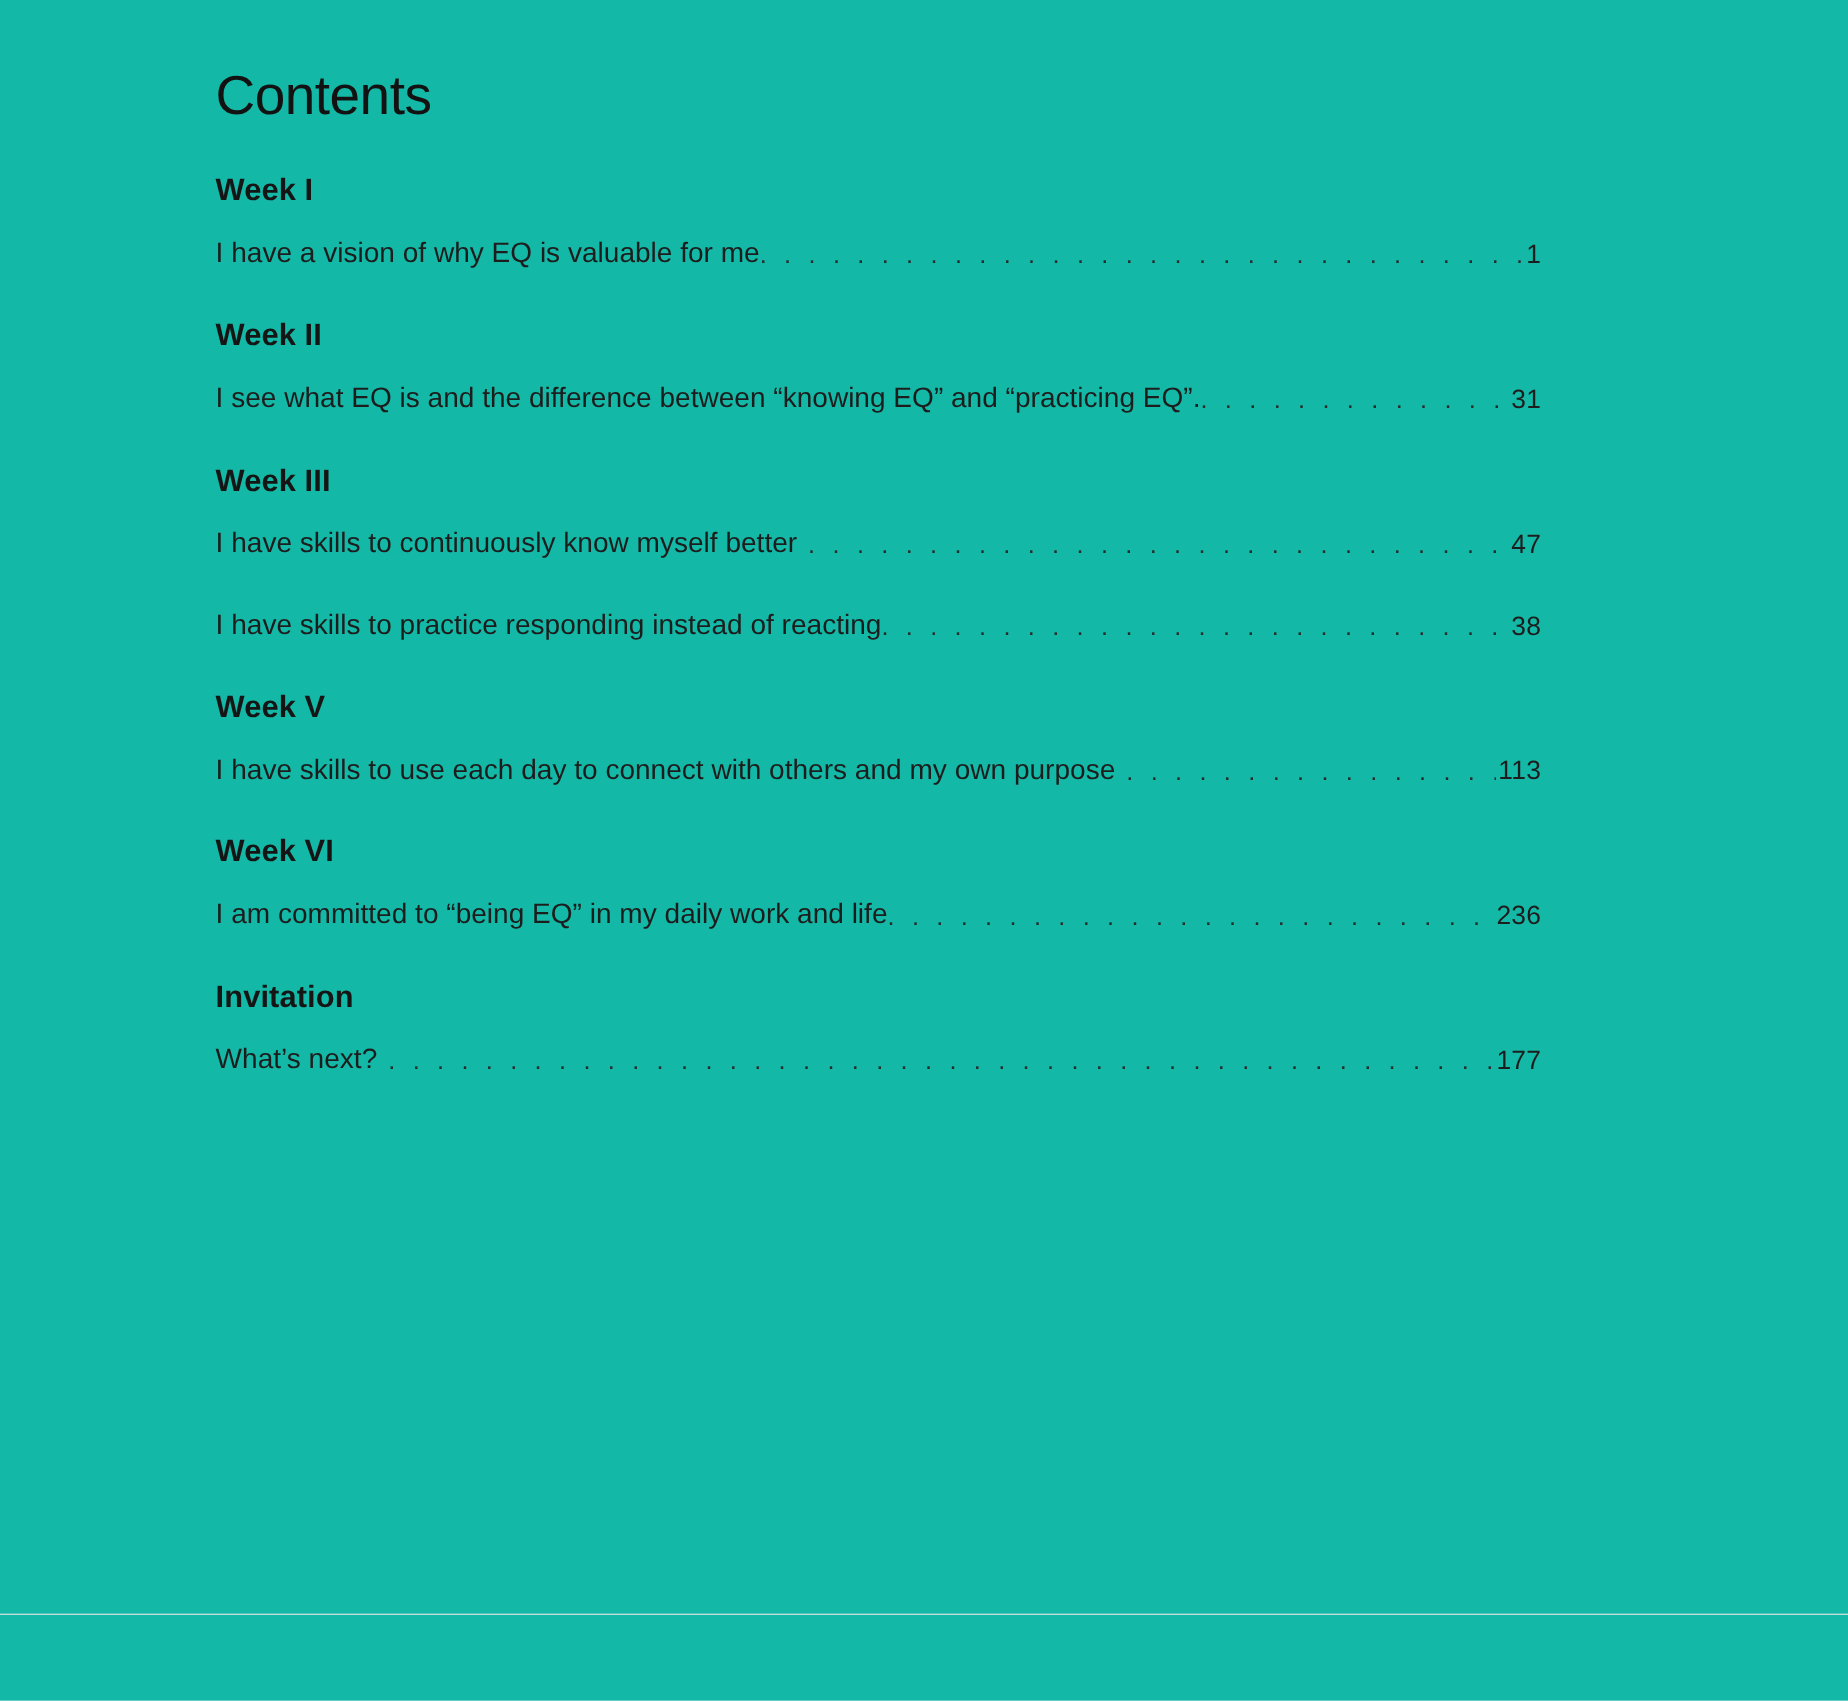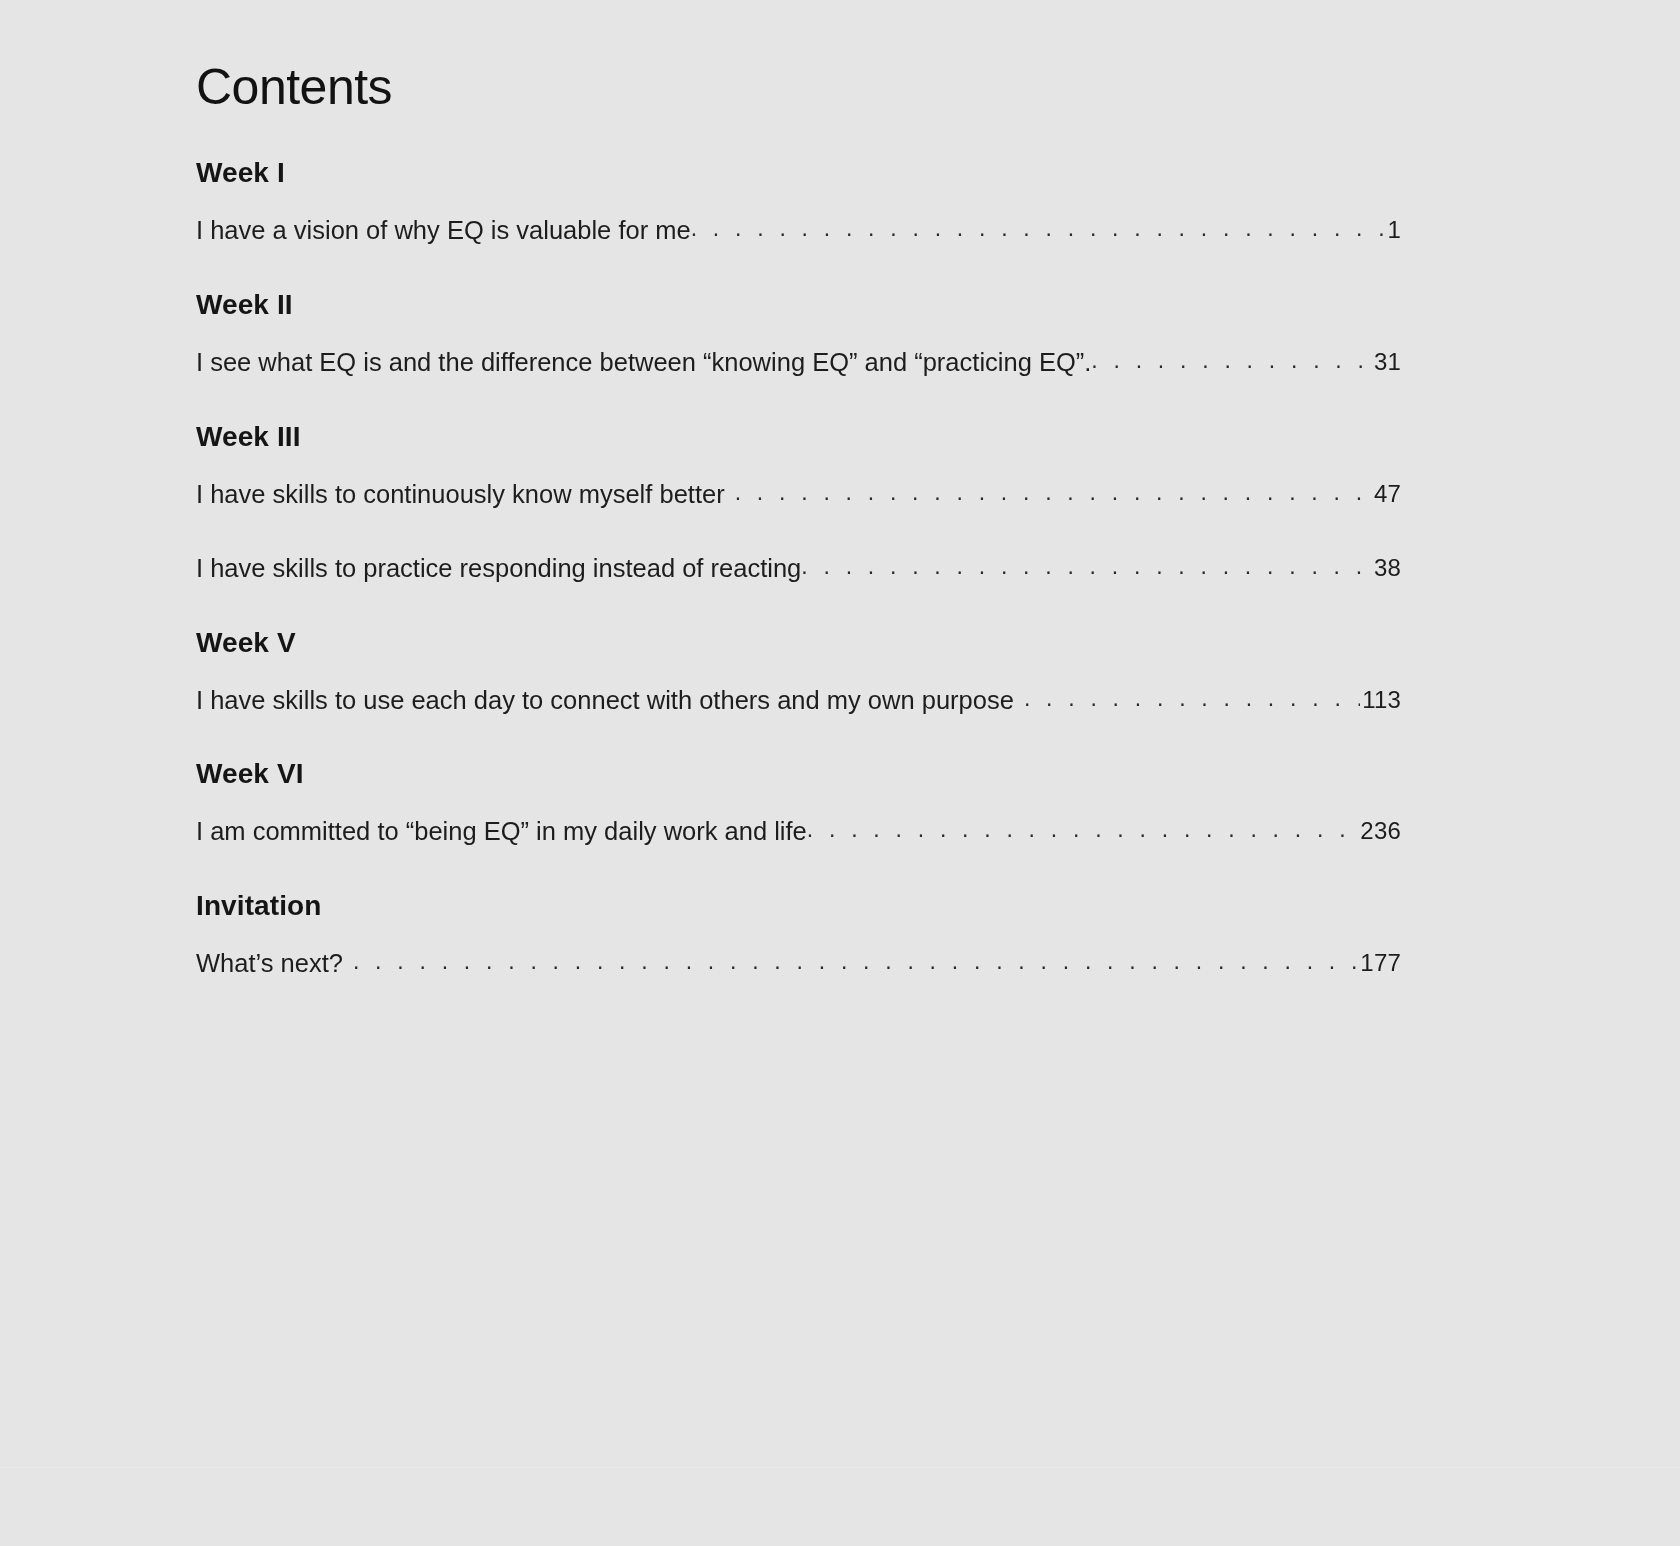--- a/index.html
+++ b/index.html
@@ -11,21 +11,21 @@
     width: 1680px;
     height: 1546px;
     font-family: "Liberation Sans", sans-serif;
     color: #1b1b1b;
     overflow: hidden;
   }
   .page {
     position: relative;
     width: 1680px;
     height: 1546px;
-    background: #e5e5e5;
+    background: #14b8a6;
     box-sizing: border-box;
     padding: 60px 0 0 0;
   }
   .content-col {
     margin-left: 196px;
     width: 1205px;
   }
   .toc-title {
     font-size: 50px;
     font-weight: 400;
@@ -40,20 +40,21 @@
   }
   .section-head {
     font-size: 28px;
     font-weight: 700;
     letter-spacing: 0.1px;
     margin: 0 0 26px 0;
     color: #151515;
   }
   .entry {
     display: flex;
+    align-items: flex-end;
     font-size: 25.5px;
     font-weight: 400;
     color: #1d1d1d;
     line-height: 1.25;
     white-space: nowrap;
   }
   .entry-label {
     flex: 0 0 auto;
   }
   .leaders {

